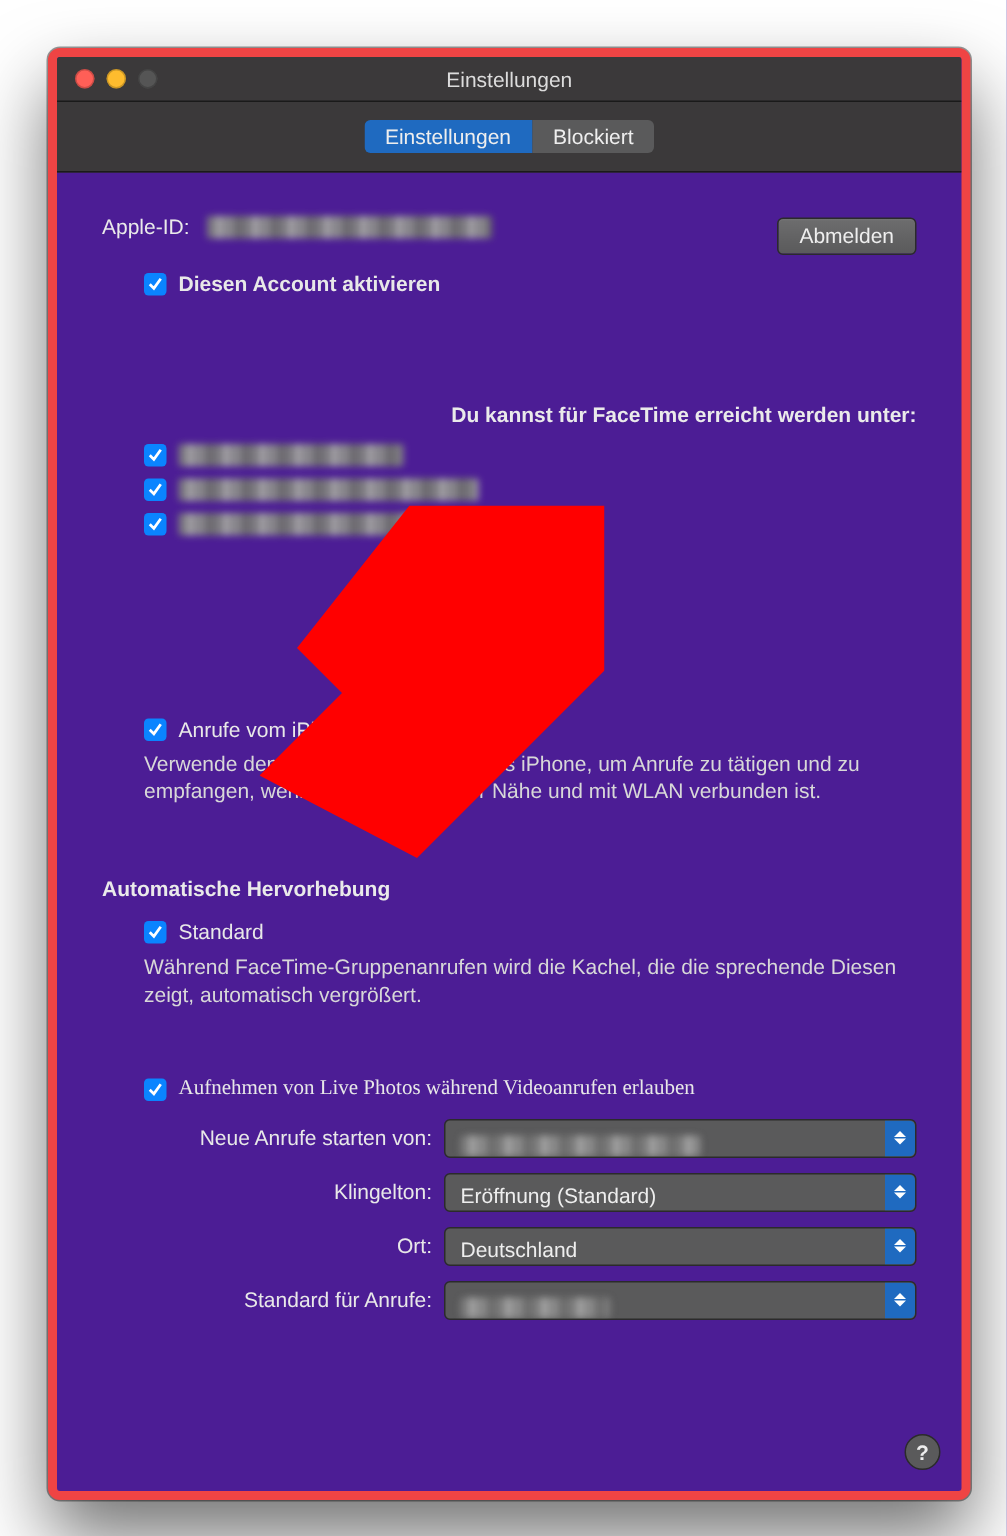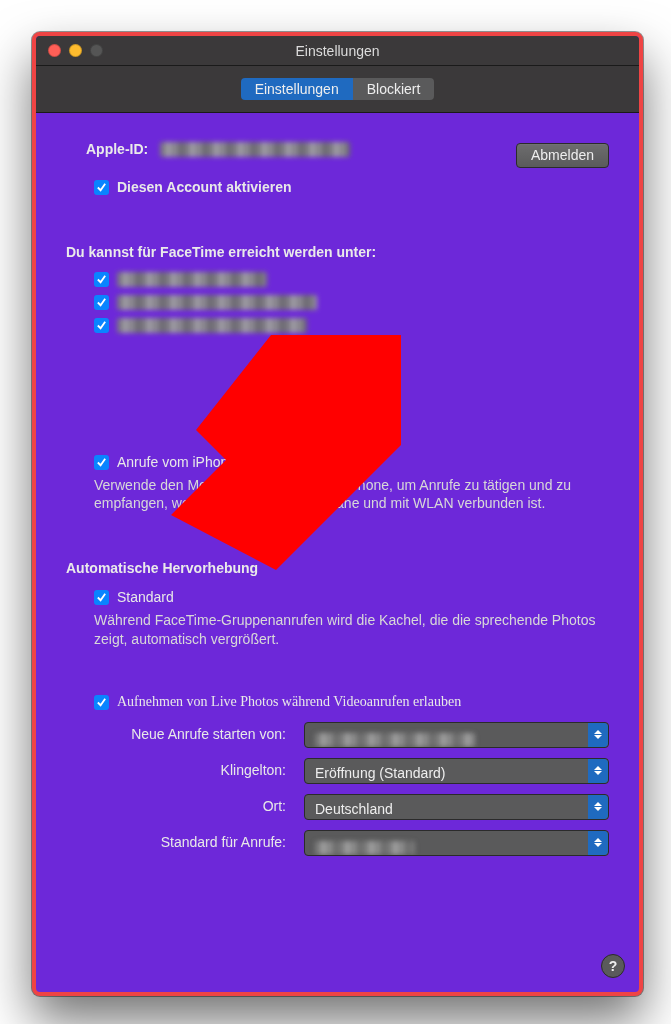--- a/index.html
+++ b/index.html
@@ -13,22 +13,22 @@
     color: #e8e8e8;
     position: relative;
   }
 
   .window {
     position: absolute;
     left: 32px;
     top: 32px;
     width: 603px;
     height: 956px;
-    background: #6d28d9;
-    border: 4px solid #ef4444;
+    background: #4c1d95;
+    border: 6px solid #ef4444;
     border-radius: 8px;
     box-shadow: 0 25px 50px rgba(0,0,0,0.55), 0 0 0 1px rgba(0,0,0,0.4);
     overflow: hidden;
     display: flex;
     flex-direction: column;
   }
 
   
   .titlebar {
     height: 29px;
@@ -99,23 +99,22 @@
     position: relative;
   }
 
   .row {
     display: flex;
     align-items: center;
     gap: 8px;
   }
 
   .label-bold {
-    font-weight: 700;
+    font-weight: 400;
     color: #eaeaea;
-    margin-left: 20px;
   }
 
   .push-button {
     background: linear-gradient(#6d6d6e,#5a5a5b);
     border: 1px solid #2b2b2b;
     border-radius: 4px;
     padding: 2px 14px;
     color: #eee;
     font-size: 14px;
     box-shadow: 0 1px 0 rgba(255,255,255,0.04) inset;
@@ -164,21 +163,21 @@
 
   
   .form-row {
     display: flex;
     align-items: center;
     margin-top: 10px;
   }
   .form-label {
     width: 220px;
     text-align: right;
-    padding-right: 18px;
+    padding-right: 8px;
     color: #e8e8e8;
     font-size: 14px;
   }
   .popup {
     flex: 1;
     max-width: 280px;
     height: 24px;
     background: #5a5a5b;
     border: 1px solid #2b2b2b;
     border-radius: 4px;
@@ -278,21 +277,21 @@
 
     <div class="row indent1" style="margin-top:10px;font-weight:bold;">
       <span class="checkbox">
         <svg viewBox="0 0 12 12">
             <polyline points="2,6 5,9 10,2" fill="none" stroke="#fff" stroke-width="2"></polyline>
           </svg>
       </span>
       <span>Diesen Account aktivieren</span>
     </div>
 
-    <div class="section-heading" style="margin-top:46px;">Du kannst für FaceTime erreicht werden unter:</div>
+    <div class="section-heading" style="margin-top:68px;text-align:right;">Du kannst für FaceTime erreicht werden unter:</div>
 
     <div class="row indent1" style="margin-top:6px;">
       <span class="checkbox">
         <svg viewBox="0 0 12 12">
             <polyline points="2,6 5,9 10,2" fill="none" stroke="#fff" stroke-width="2"></polyline>
           </svg>
       </span>
       <div class="blur-strip" style="width:150px;"></div>
     </div>
     <div class="row indent1" style="margin-top:8px;">
@@ -324,21 +323,21 @@
 
     <div class="section-heading" style="margin-top:46px;">Automatische Hervorhebung</div>
     <div class="row indent1" style="margin-top:6px;">
       <span class="checkbox">
         <svg viewBox="0 0 12 12">
             <polyline points="2,6 5,9 10,2" fill="none" stroke="#fff" stroke-width="2"></polyline>
           </svg>
       </span>
       <span>Standard</span>
     </div>
-    <div class="desc">Während FaceTime-Gruppenanrufen wird die Kachel, die die sprechende Photos zeigt, automatisch vergrößert.</div>
+    <div class="desc">Während FaceTime-Gruppenanrufen wird die Kachel, die die sprechende Diesen zeigt, automatisch vergrößert.</div>
 
     <div class="row indent1" style="margin-top:44px;font-family:Liberation Serif, serif;">
       <span class="checkbox">
         <svg viewBox="0 0 12 12">
             <polyline points="2,6 5,9 10,2" fill="none" stroke="#fff" stroke-width="2"></polyline>
           </svg>
       </span>
       <span>Aufnehmen von Live Photos während Videoanrufen erlauben</span>
     </div>
 

